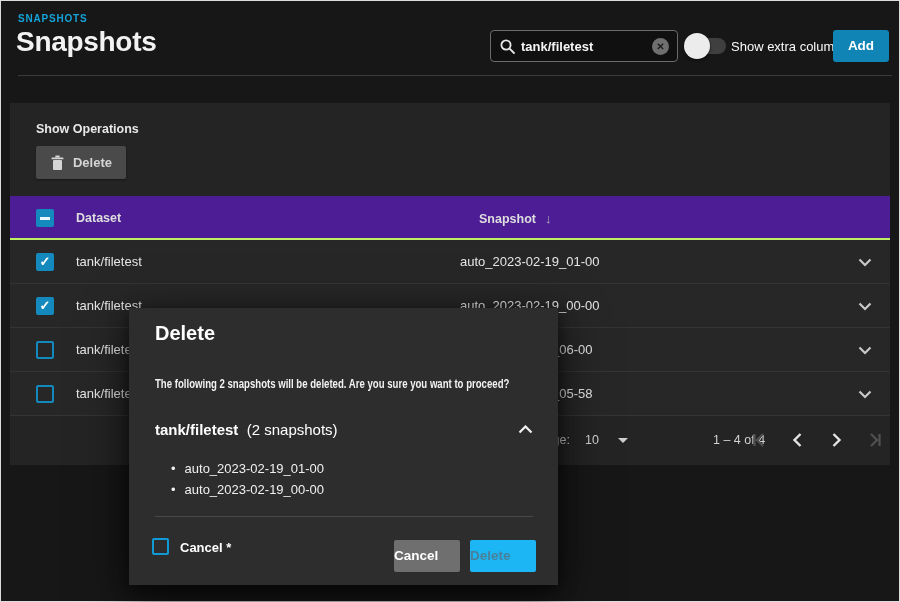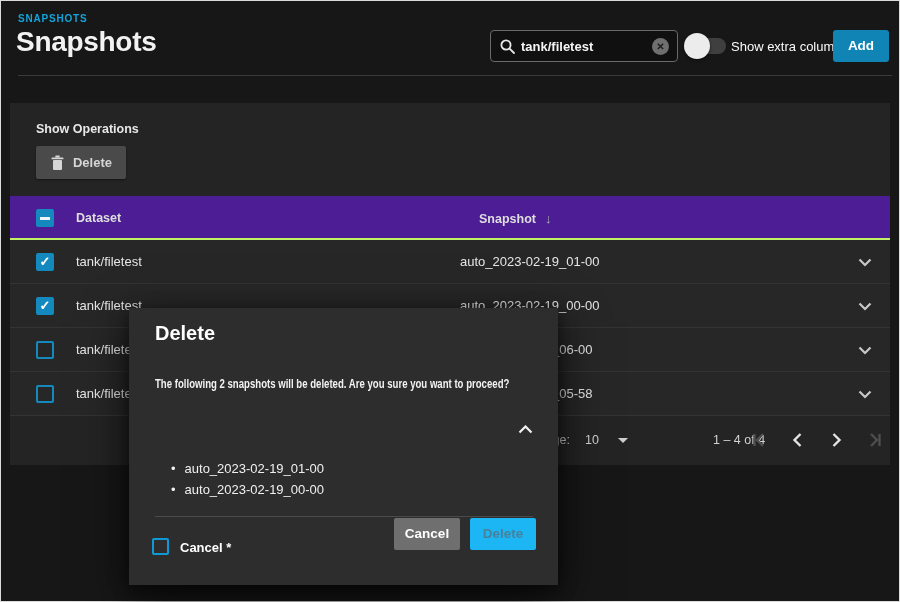--- a/index.html
+++ b/index.html
@@ -80,22 +80,22 @@
     transform:scaleX(.8); transform-origin:0 50%; }
   .dlg-group { left:26px; top:113px; font-size:15px; color:#fff; }
   .dlg-group .gname { font-weight:bold; }
   .dlg-chevup { left:389px; top:117px; cursor:pointer; }
   .dlg-list { left:42px; top:150px; list-style:none; }
   .dlg-list li { font-size:13px; color:#f0f0f0; line-height:21px; }
   .dlg-list li::before { content:"•"; margin-right:9px; font-size:13px; }
   .dlg-divider { left:26px; top:208px; width:378px; height:1px; background:#4a4a4a; }
   .confirm-cb { left:23px; top:230px; width:17px; height:17px; border:2px solid #0f9ad6; border-radius:2px; cursor:pointer; }
   .confirm-label { left:51px; top:232px; font-size:13px; font-weight:bold; color:#fff; }
-  .dlg-btn { top:210px; width:66px; height:32px; border-radius:2px; font-size:13.5px; font-weight:bold;
-    text-align:center; line-height:32px; cursor:pointer; }
+  .dlg-btn { top:232px; width:66px; height:32px; border-radius:2px; font-size:13.5px; font-weight:bold;
+    text-align:left; line-height:32px; cursor:pointer; }
   .cancel-btn { left:265px; background:#6f6f6f; color:#fff; }
   .dlg-delete-btn { left:341px; background:#1db6f4; color:#49809c; }
 </style>
 </head>
 <body>
 
 <div id="app">
 
   <div class="abs breadcrumb">SNAPSHOTS</div>
   <div class="abs page-title">Snapshots</div>
@@ -184,20 +184,21 @@
   <svg class="abs navbtn nav-next" viewBox="0 0 24 24">
     <path d="M9.5 6 L15.5 12 L9.5 18" fill="none" stroke="#e4e4e4" stroke-width="2.4"></path>
   </svg>
   <svg class="abs navbtn nav-last" viewBox="0 0 24 24">
     <path d="M9 6 L15 12 L9 18 M17.5 6 V18" fill="none" stroke="#4f4f4f" stroke-width="2.3"></path>
   </svg>
 
   <div class="abs dialog">
     <div class="dlg dlg-title">Delete</div>
     <div class="dlg dlg-msg">The following 2 snapshots will be deleted. Are you sure you want to proceed?</div>
+    <div class="dlg dlg-group"><span class="gname">tank/filetest</span>&nbsp;&nbsp;<span>(2 snapshots)</span></div>
     <svg class="dlg dlg-chevup" width="15" height="9" viewBox="0 0 15 9">
       <polyline points="1.5,7.5 7.5,1.5 13.5,7.5" fill="none" stroke="#f0f0f0" stroke-width="2.2"></polyline>
     </svg>
     <ul class="dlg dlg-list" id="dlg-list">
         <li>auto_2023-02-19_01-00</li>
         <li>auto_2023-02-19_00-00</li>
       </ul>
     <div class="dlg dlg-divider"></div>
     <div class="dlg confirm-cb"></div>
     <div class="dlg confirm-label">Cancel *</div>

